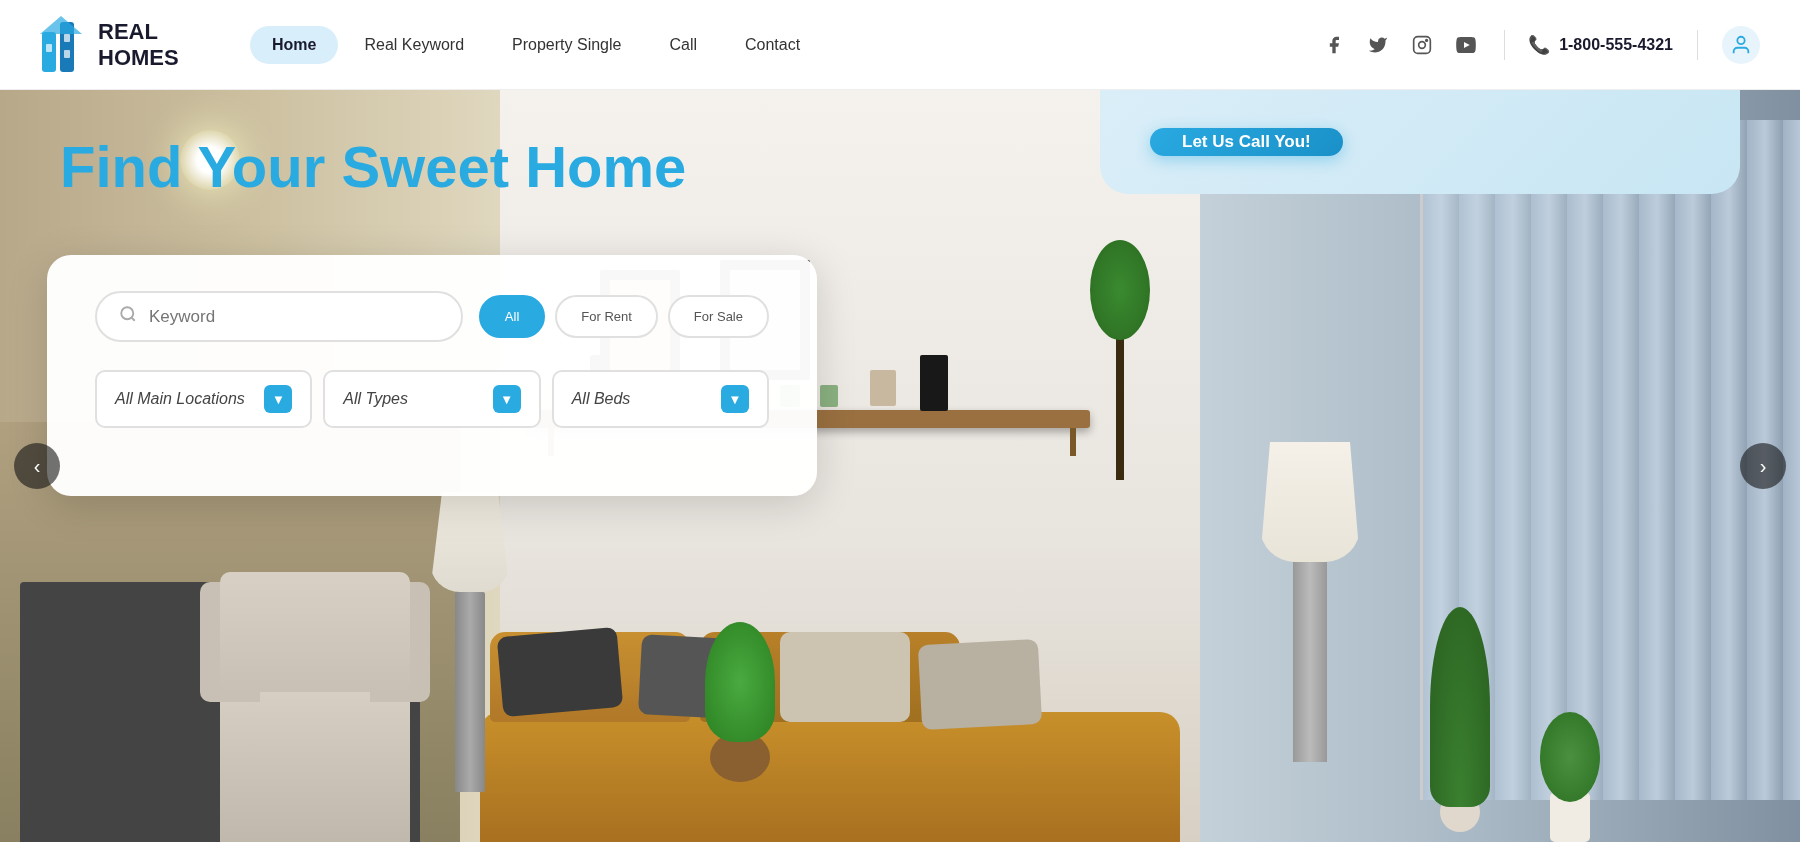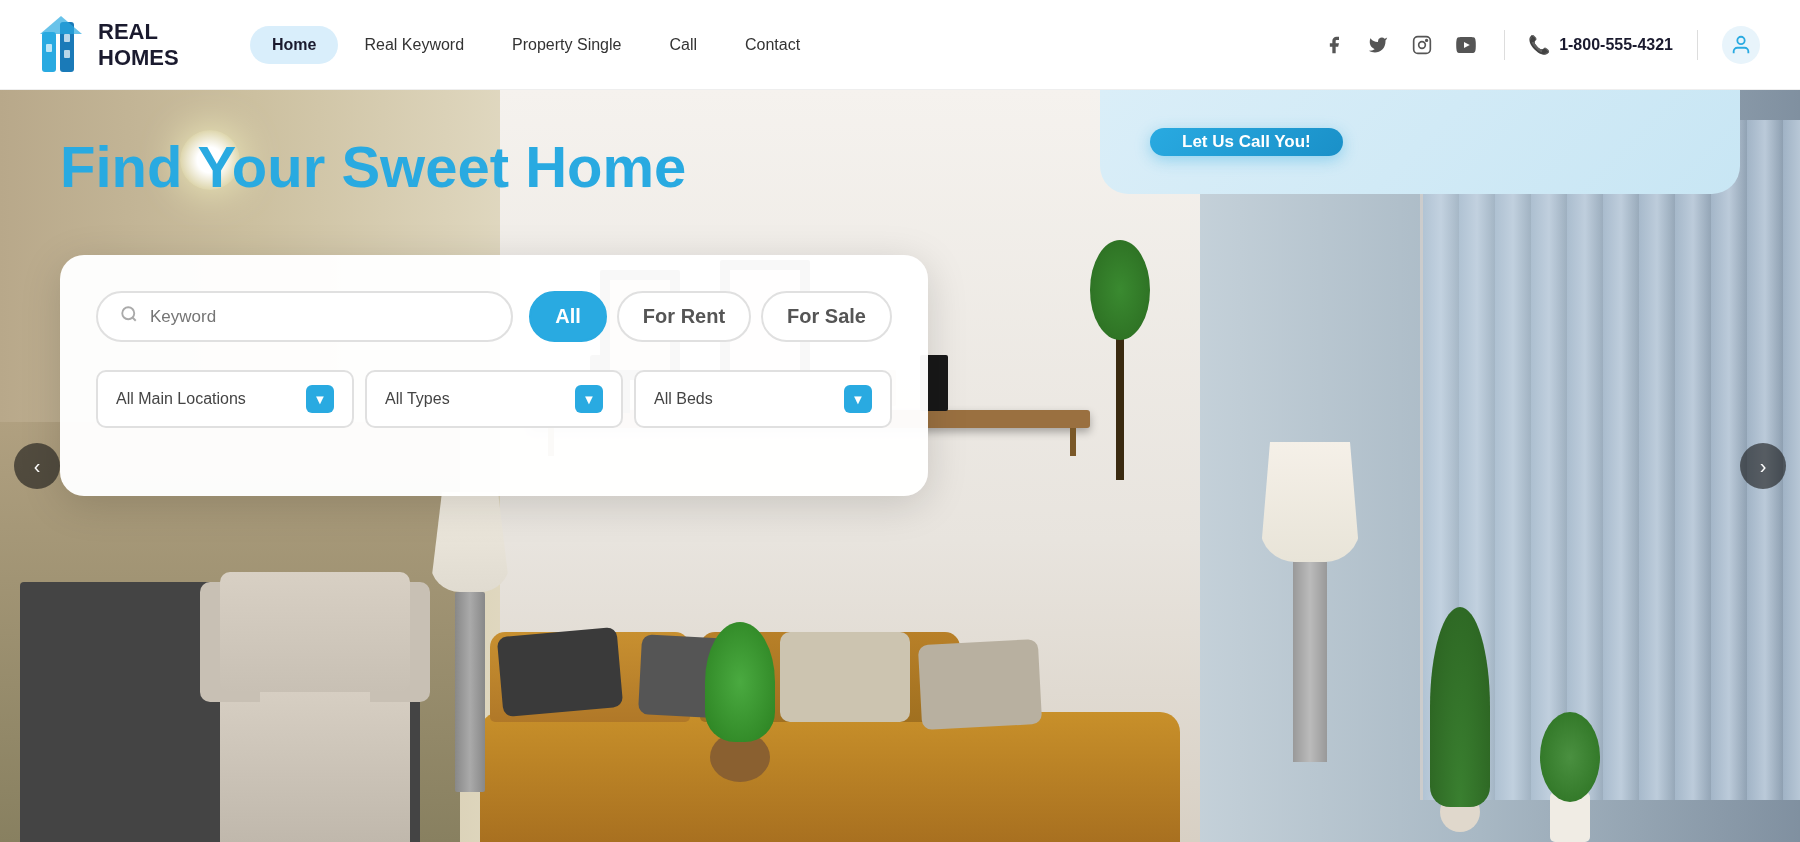--- a/index.html
+++ b/index.html
@@ -195,25 +195,25 @@
       font-size: 58px;
       font-weight: 800;
       color: #29aae1;
       line-height: 1.2;
     }
 
     
     .search-card {
       position: absolute;
       top: 165px;
-      left: 60px;
+      left: 47px;
       background: rgba(255,255,255,0.97);
       border-radius: 24px;
-      padding: 36px 36px 40px;
-      width: 868px;
+      padding: 36px 48px 40px;
+      width: 770px;
       box-shadow: 0 8px 40px rgba(0,0,0,0.15);
     }
 
     .search-top-row {
       display: flex;
       align-items: center;
       gap: 16px;
       margin-bottom: 28px;
     }
     .keyword-input-wrap {
@@ -236,36 +236,37 @@
       background: transparent;
     }
     .filter-btns {
       display: flex;
       gap: 10px;
     }
     .filter-btn {
       padding: 12px 24px;
       border-radius: 30px;
       border: 2px solid #e0e0e0;
-      font-size: 20px;
-      font-weight: 700;
+      font-size: 13px;
+      font-weight: 400;
       cursor: pointer;
       background: #fff;
       color: #555;
     }
     .filter-btn.active {
       background: #29aae1;
       color: #fff;
       border-color: #29aae1;
     }
 
     .search-mid-row {
       display: flex;
       gap: 11px;
       margin-bottom: 28px;
+      font-style: italic;
     }
     .dropdown-wrap {
       flex: 1;
       display: flex;
       align-items: center;
       justify-content: space-between;
       background: #fff;
       border: 2px solid #e0e0e0;
       border-radius: 10px;
       padding: 13px 18px;

